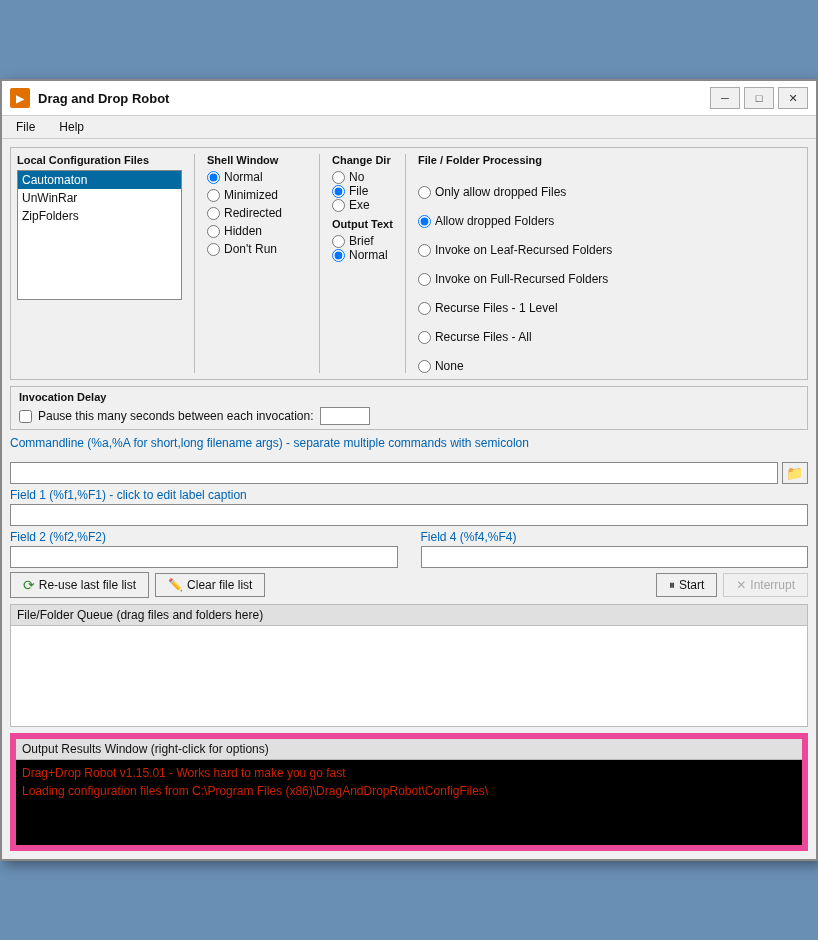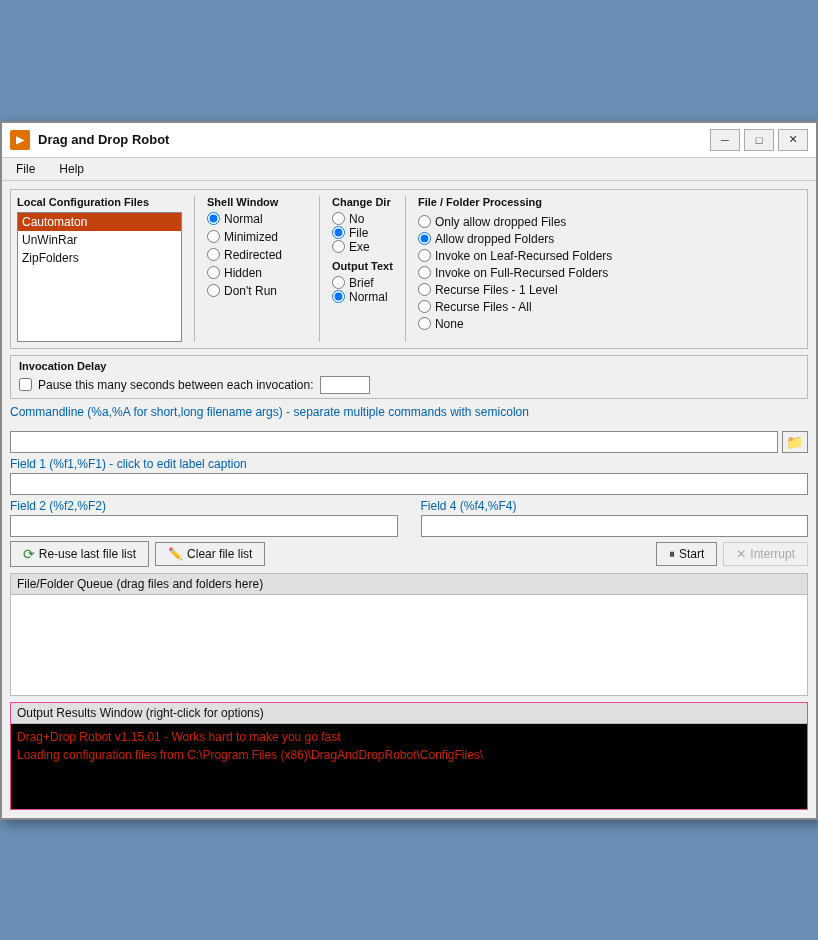--- a/index.html
+++ b/index.html
@@ -103,21 +103,21 @@
       background: white;
       overflow-y: auto;
       font-size: 12px;
     }
     .list-item {
       padding: 2px 4px;
       cursor: pointer;
       color: #111;
     }
     .list-item.selected {
-      background: #c2410c;
+      background: #0369a1;
       color: white;
     }
     .radio-group {
       display: flex;
       flex-direction: column;
       gap: 4px;
       min-width: 100px;
     }
     .radio-row {
       display: flex;
@@ -130,21 +130,21 @@
     }
     .radio-row input[type=radio] { margin: 0; cursor: pointer; }
     .change-dir-group {
       display: flex;
       flex-direction: column;
       gap: 0px;
     }
     .file-folder-group {
       display: flex;
       flex-direction: column;
-      gap: 3px;
+      gap: 15px;
       flex: 1;
     }
     .invocation-section {
       border: 1px solid #bbb;
       padding: 4px 8px;
       margin-bottom: 6px;
       background: #f0f0f0;
     }
     .invocation-label {
       font-size: 11px;
@@ -259,21 +259,21 @@
       padding: 3px 6px;
       font-size: 12px;
       border-bottom: 1px solid #bbb;
       color: #111;
     }
     .queue-body {
       height: 100px;
       background: white;
     }
     .output-section {
-      border: 1px solid #ec4899;
+      border: 6px solid #ec4899;
     }
     .output-header {
       background: #e0e0e0;
       padding: 3px 6px;
       font-size: 12px;
       border-bottom: 1px solid #bbb;
       color: #111;
     }
     .output-body {
       height: 85px;

